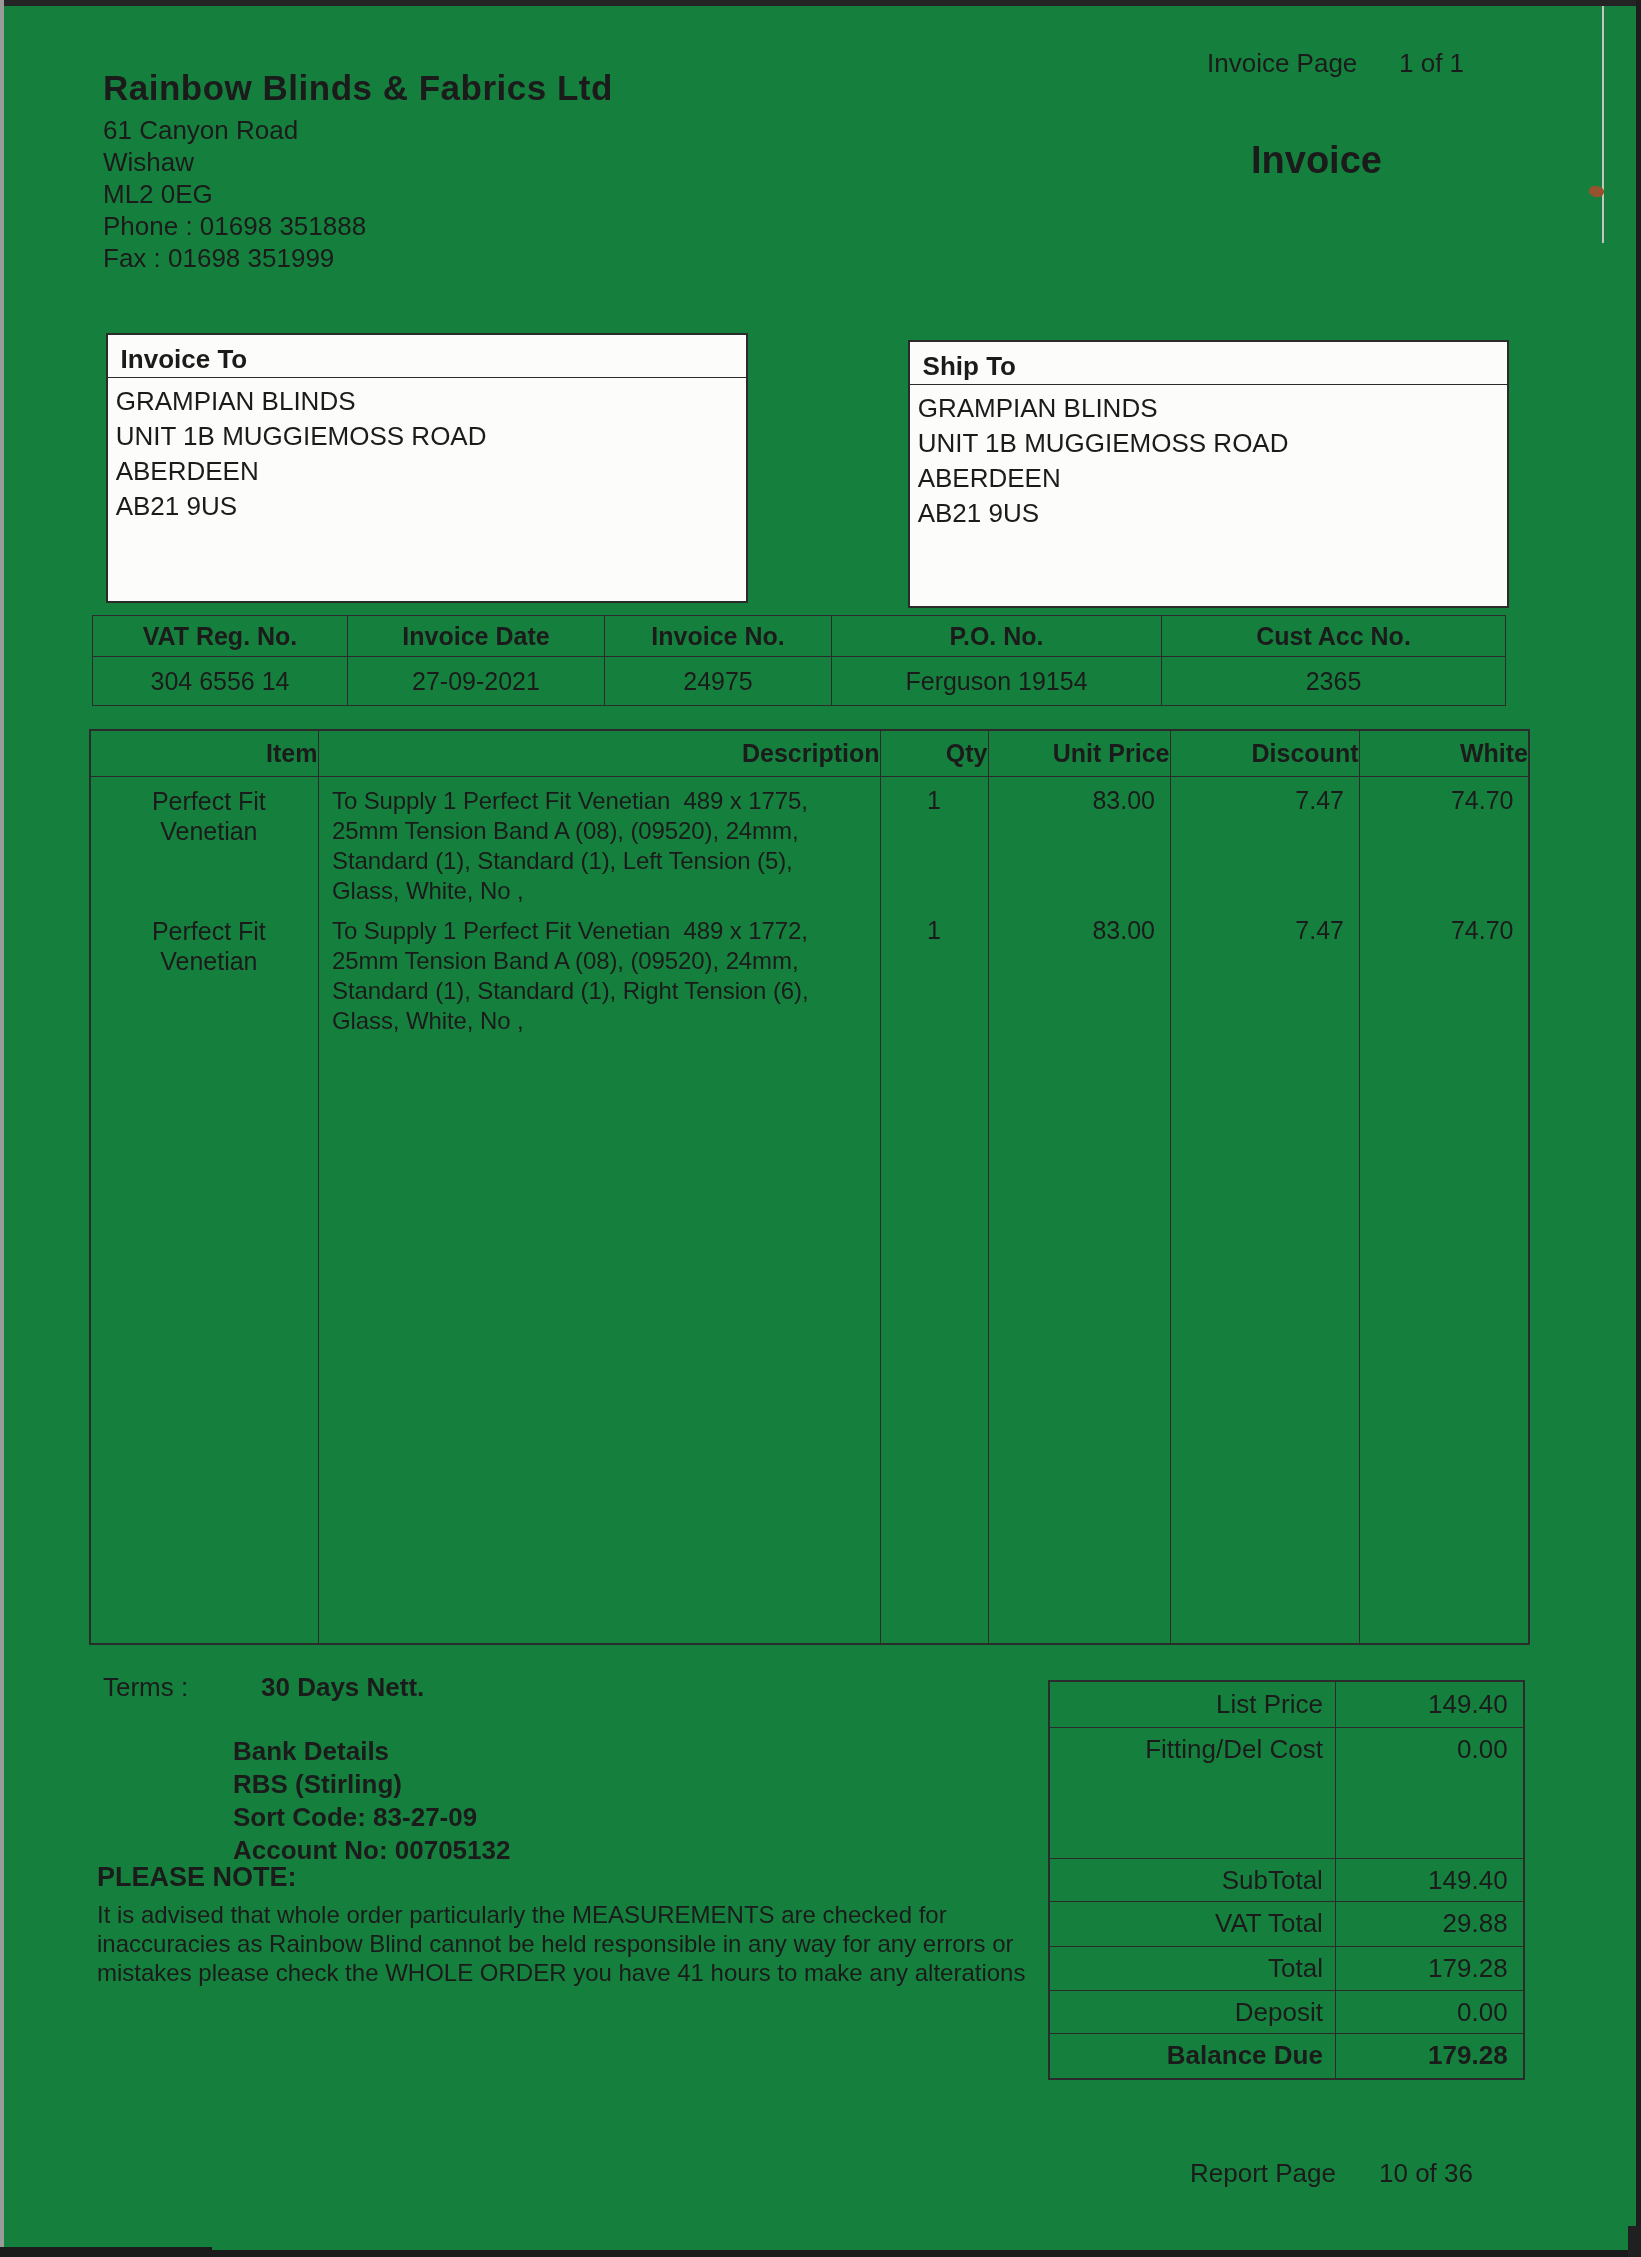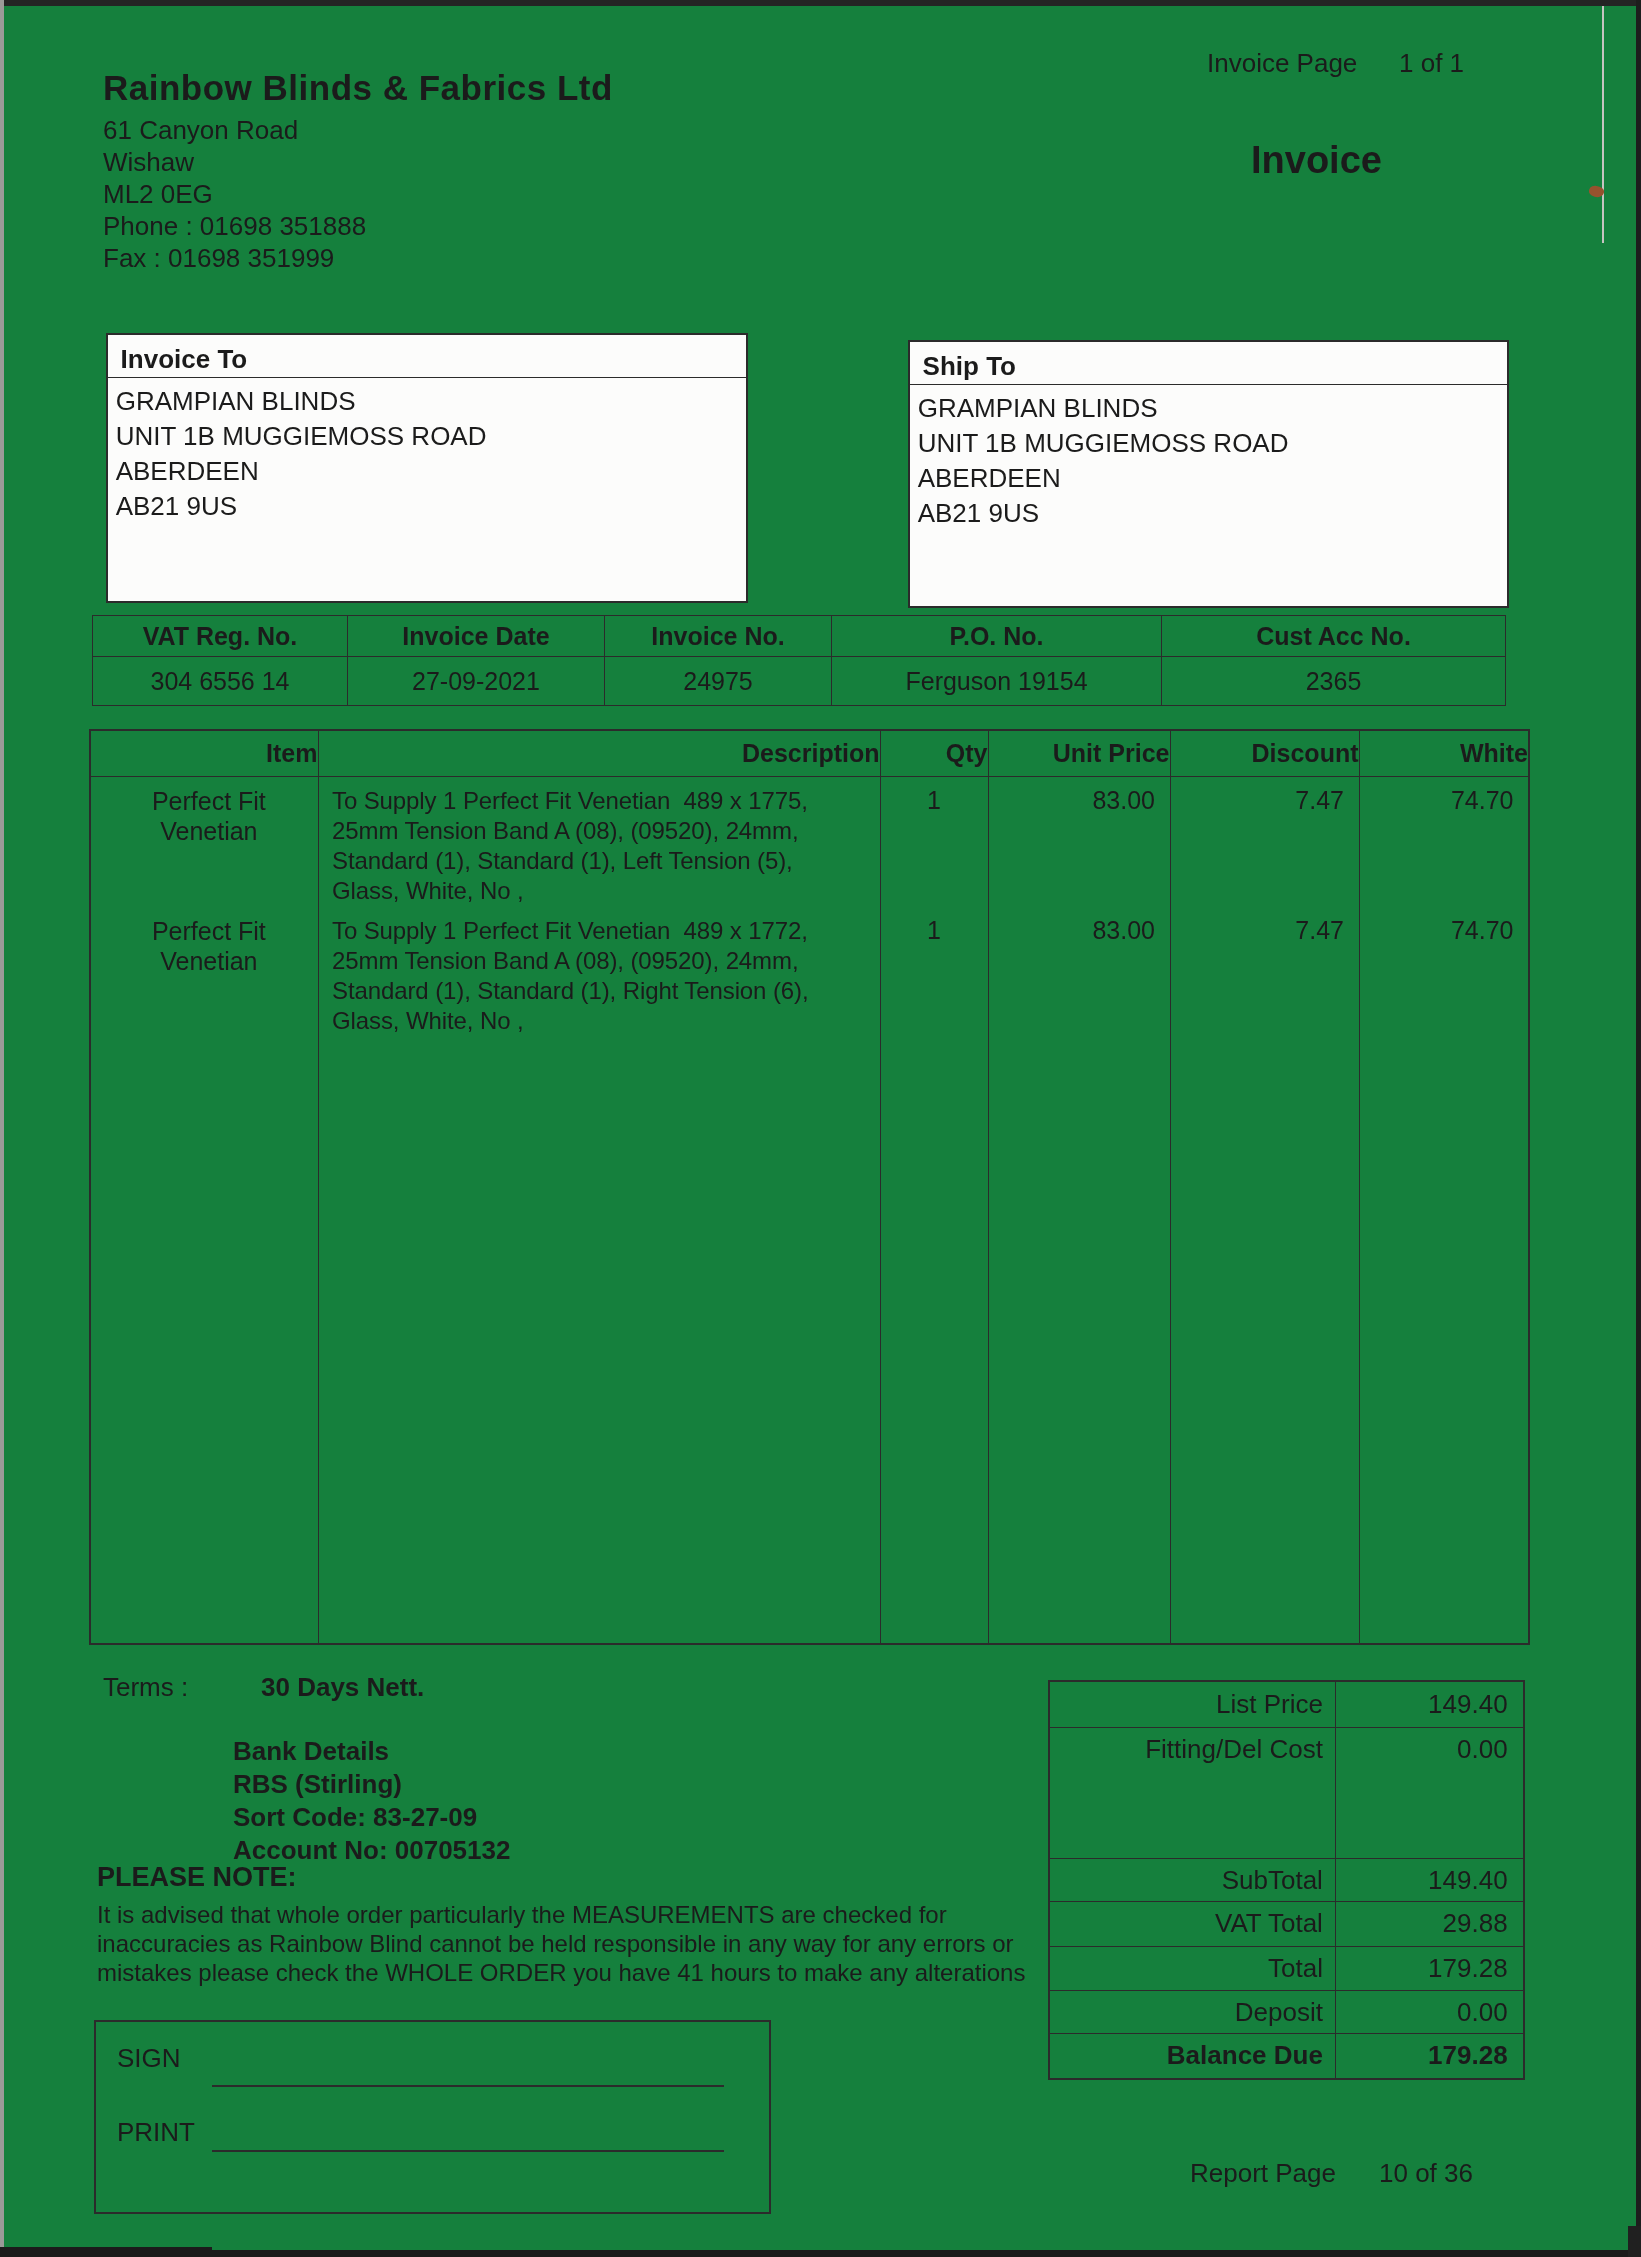--- a/index.html
+++ b/index.html
@@ -255,26 +255,20 @@
       <td class="t-label">Deposit</td>
       <td class="t-value">0.00</td>
     </tr>
     <tr class="bold" style="height:46px">
       <td class="t-label">Balance Due</td>
       <td class="t-value">179.28</td>
     </tr>
   </tbody>
     </table>
 
-  <div id="sign-box">
-    <div class="s-lbl" style="top:21px">SIGN</div>
-    <div class="s-line" style="top:63px"></div>
-    <div class="s-lbl" style="top:95px">PRINT</div>
-    <div class="s-line" style="top:128px"></div>
-  </div>
 
   <div class="report-line">
     <span class="lbl">Report Page</span>
     <span class="val">10 of 36</span>
   </div>
 
 </div>
 
 
 </body></html>

